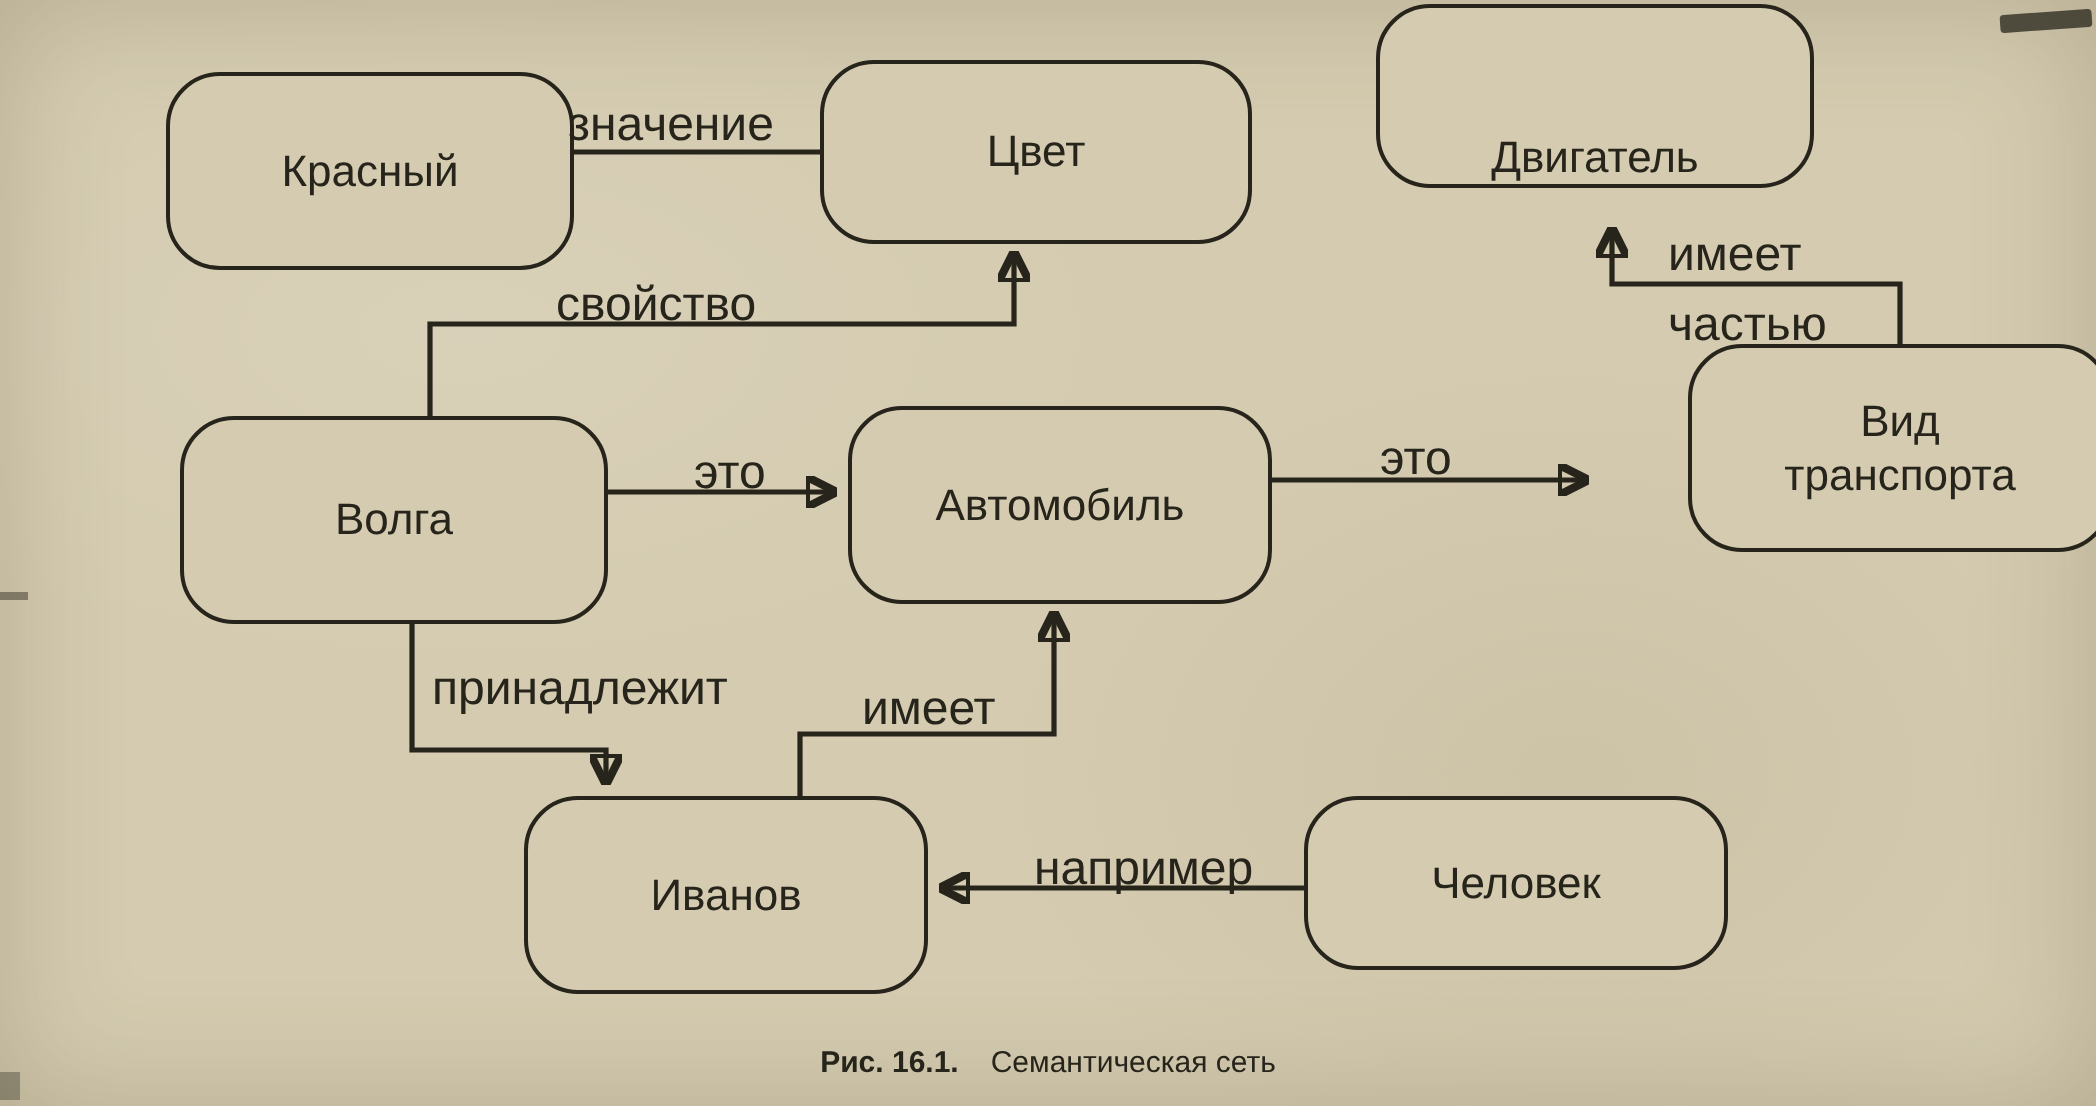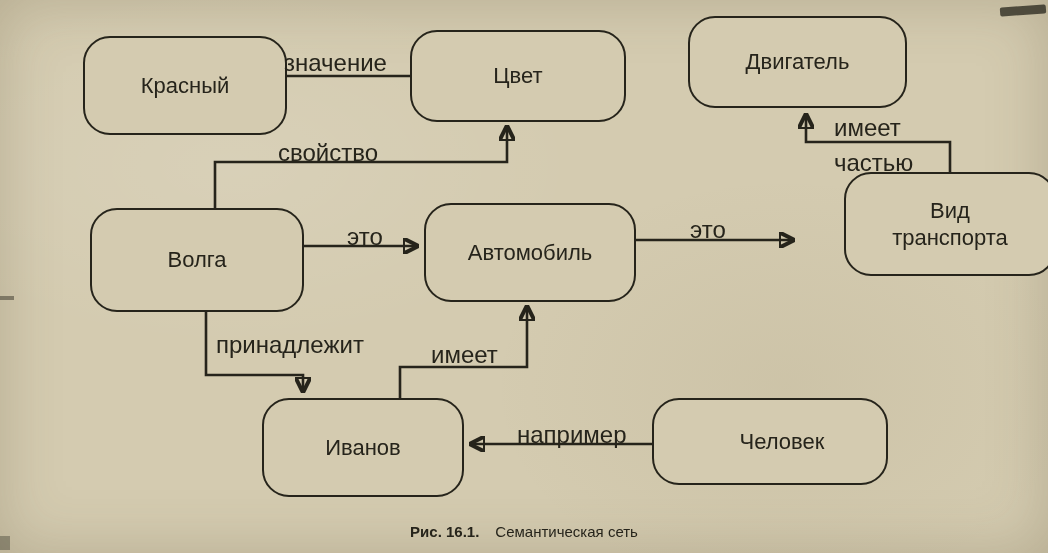--- a/index.html
+++ b/index.html
@@ -39,26 +39,26 @@
     border:2.5px solid var(--ink,#26241b);
     border-radius:27px;
     background:var(--paper,#d4cbb0);
     font-size:22px;
     text-align:center;
     white-space:pre-line;
     line-height:1.25;
   }
   #n-krasny   {left:40px;  top:36px;  width:200px;height:95px;margin-left:43px;}
   #n-tsvet    {left:410px; top:30px;  width:212px;height:88px;}
-  #n-dvigatel {left:688px; top:16px;  width:215px;height:88px;}
+  #n-dvigatel {left:688px; top:2px;  width:215px;height:88px;align-items:flex-end;}
   #n-volga    {left:90px;  top:208px; width:210px;height:100px;}
   #n-avtomobil{left:424px; top:203px; width:208px;height:95px;}
   #n-vid      {left:800px; top:172px; width:208px;height:100px;margin-left:44px;}
   #n-ivanov   {left:262px; top:398px; width:198px;height:95px;}
-  #n-chelovek {left:652px; top:398px; width:208px;height:83px;padding-left:24px;}
+  #n-chelovek {left:652px; top:398px; width:208px;height:83px;}
   .edge-label{
     position:absolute;
     z-index:3;
     font-size:24px;
     white-space:pre-line;
     line-height:1.45;
   }
   #l-znachenie   {left:284px; top:46px;}
   #l-svoystvo    {left:278px; top:136px;}
   #l-eto1        {left:347px; top:220px;}

